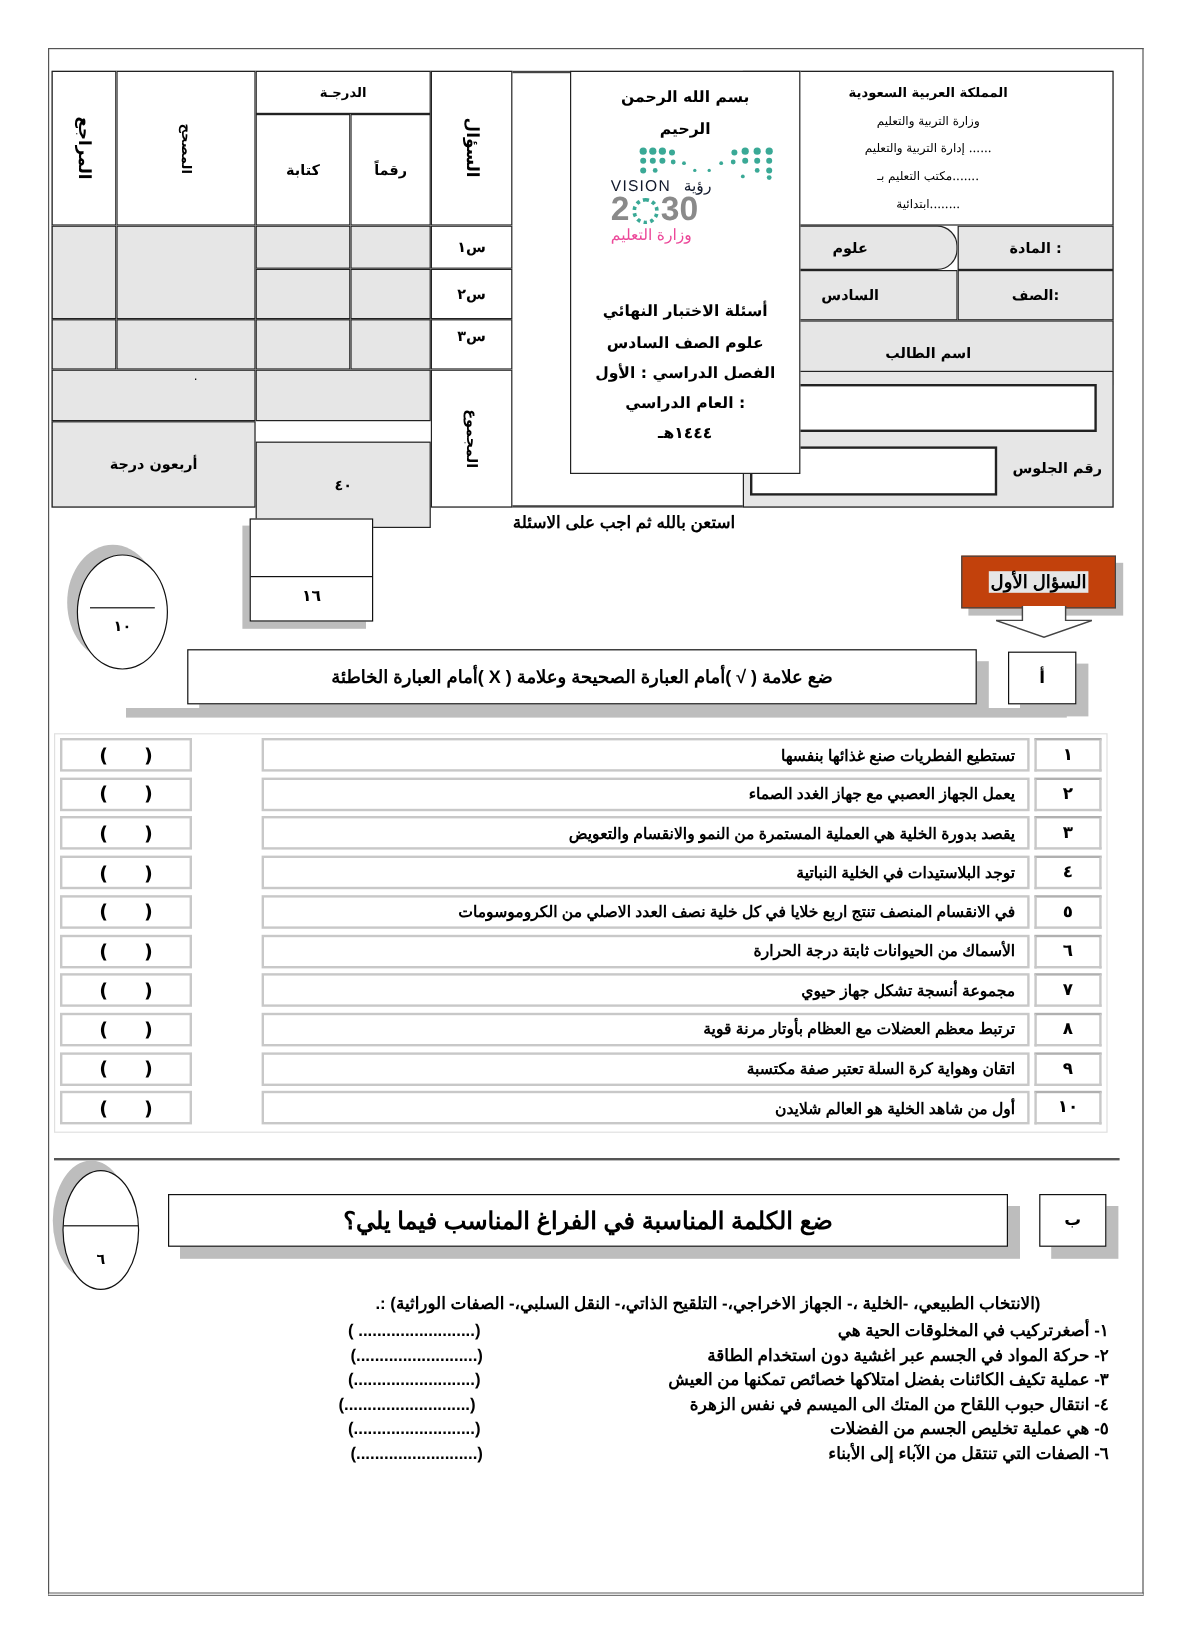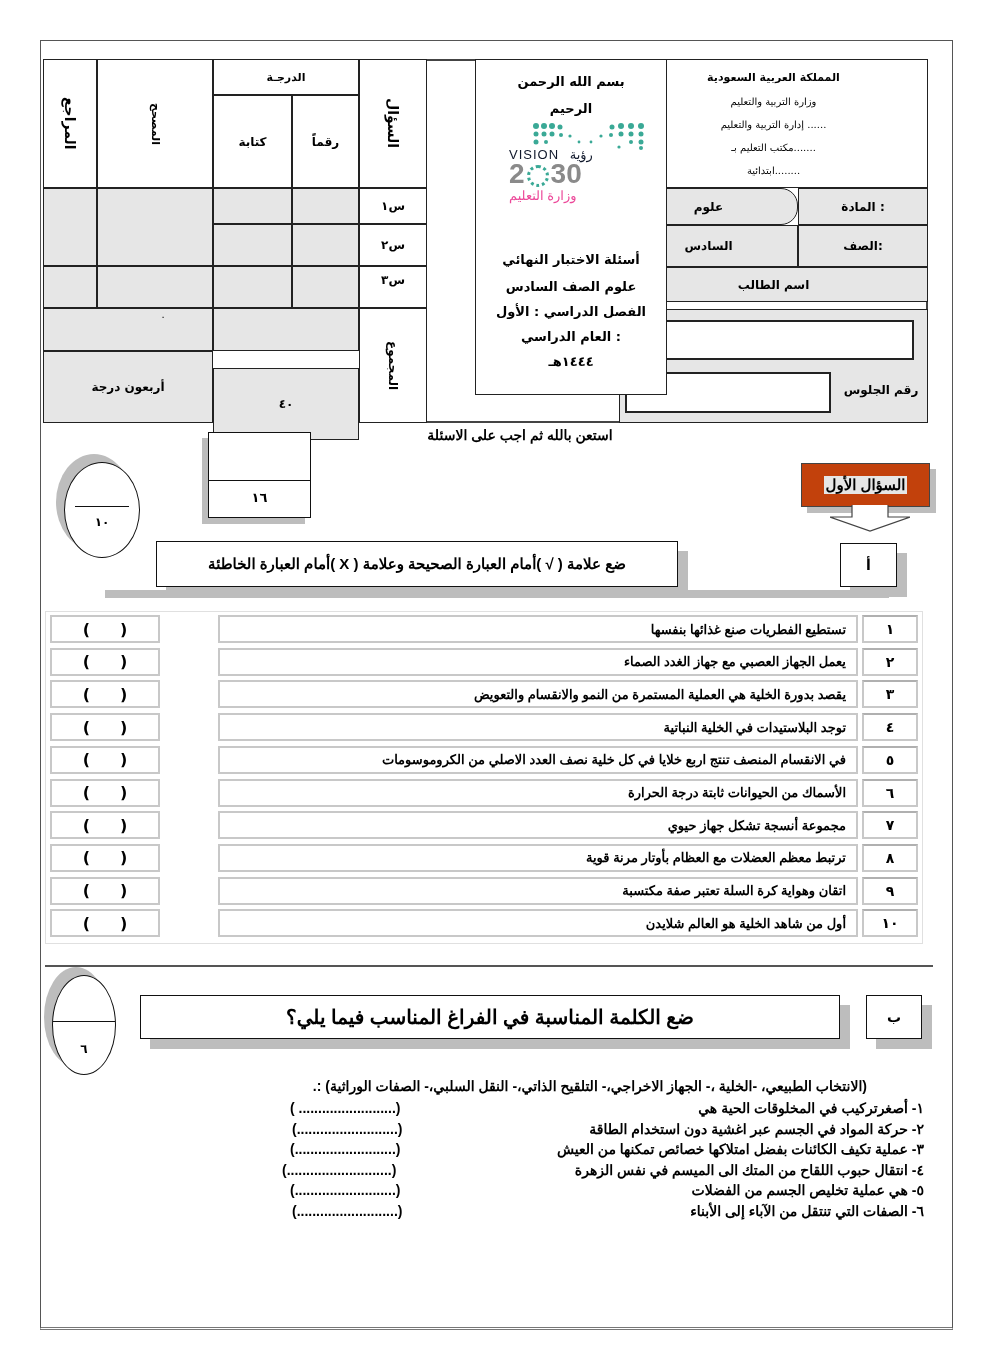--- a/index.html
+++ b/index.html
@@ -42,21 +42,21 @@
 </div>
 <div class="cell gray" style="left:798px;top:188px;width:130px;height:37px;">
   <span class="b" style="font-size:12px;">المادة :</span>
 </div>
 <div class="cell gray" style="left:619px;top:225px;width:179px;height:42px;">
   <span class="b" style="font-size:12px;">السادس</span>
 </div>
 <div class="cell gray" style="left:798px;top:225px;width:130px;height:42px;">
   <span class="b" style="font-size:12px;">الصف:</span>
 </div>
-<div class="cell gray" style="left:619px;top:267px;width:309px;height:35px;">
+<div class="cell gray" style="left:619px;top:267px;width:309px;height:54px;">
   <span class="b" style="font-size:12px;">اسم الطالب</span>
 </div>
 <div class="cell gray" style="left:619px;top:309px;width:309px;height:114px;"></div>
 <div class="inputbox" style="left:625px;top:320px;width:289px;height:40px;"></div>
 <div class="inputbox" style="left:625px;top:372px;width:206px;height:41px;"></div>
 <div class="abs b" style="left:840px;top:383px;width:82px;font-size:12px;text-align:center;">رقم الجلوس</div>
 
 <div class="cell white" style="left:427px;top:59px;width:192px;height:336px;flex-direction:column;justify-content:flex-start;margin-left:48px;">
   <div class="b" style="font-size:13px;margin-top:14px;">بسم الله الرحمن</div>
   <div class="b" style="font-size:13px;margin-top:12px;">الرحيم</div>
@@ -176,21 +176,21 @@
 <div class="abs" style="left:801px;top:463px;width:129px;height:44px;border:1.2px solid #444;background:#c2410c;box-shadow:6px 6px 0 #bdbdbd;display:flex;align-items:center;justify-content:center;">
   <span class="b" style="font-size:15px;background:#e6e6e6;padding:0 2px;font-family:'Liberation Sans',sans-serif;">السؤال الأول</span>
 </div>
 <svg class="abs" style="left:830px;top:505px;" width="80" height="28">
   <polyline points="22,0 22,12 0,12 40,26 80,12 58,12 58,0" fill="#fff" stroke="#444" stroke-width="1.2"></polyline>
 </svg>
 
 <div class="shadow-box" style="left:840px;top:543px;width:57px;height:44px;">
   <span style="font-size:14px;">أ</span>
 </div>
-<div class="shadow-box" style="left:156px;top:541px;width:522px;height:46px;">
+<div class="shadow-box" style="left:156px;top:541px;width:658px;height:46px;">
   <span style="font-size:15px;font-family:'Liberation Sans',sans-serif;direction:rtl;">ضع علامة ( √ )أمام العبارة الصحيحة وعلامة ( X )أمام العبارة الخاطئة</span>
 </div>
 
 <div class="abs" style="left:105px;top:590px;width:784px;height:8px;background:#bdbdbd;"></div>
 
 <div class="abs" style="left:45px;top:611px;width:878px;height:333px;border:1px solid #e0e0e0;"></div>
 <div id="tf-container">
     <div class="tf-row" style="top: 615px;">
       <div class="tf-num">١</div>
       <div class="tf-stmt">تستطيع الفطريات صنع غذائها بنفسها</div>

